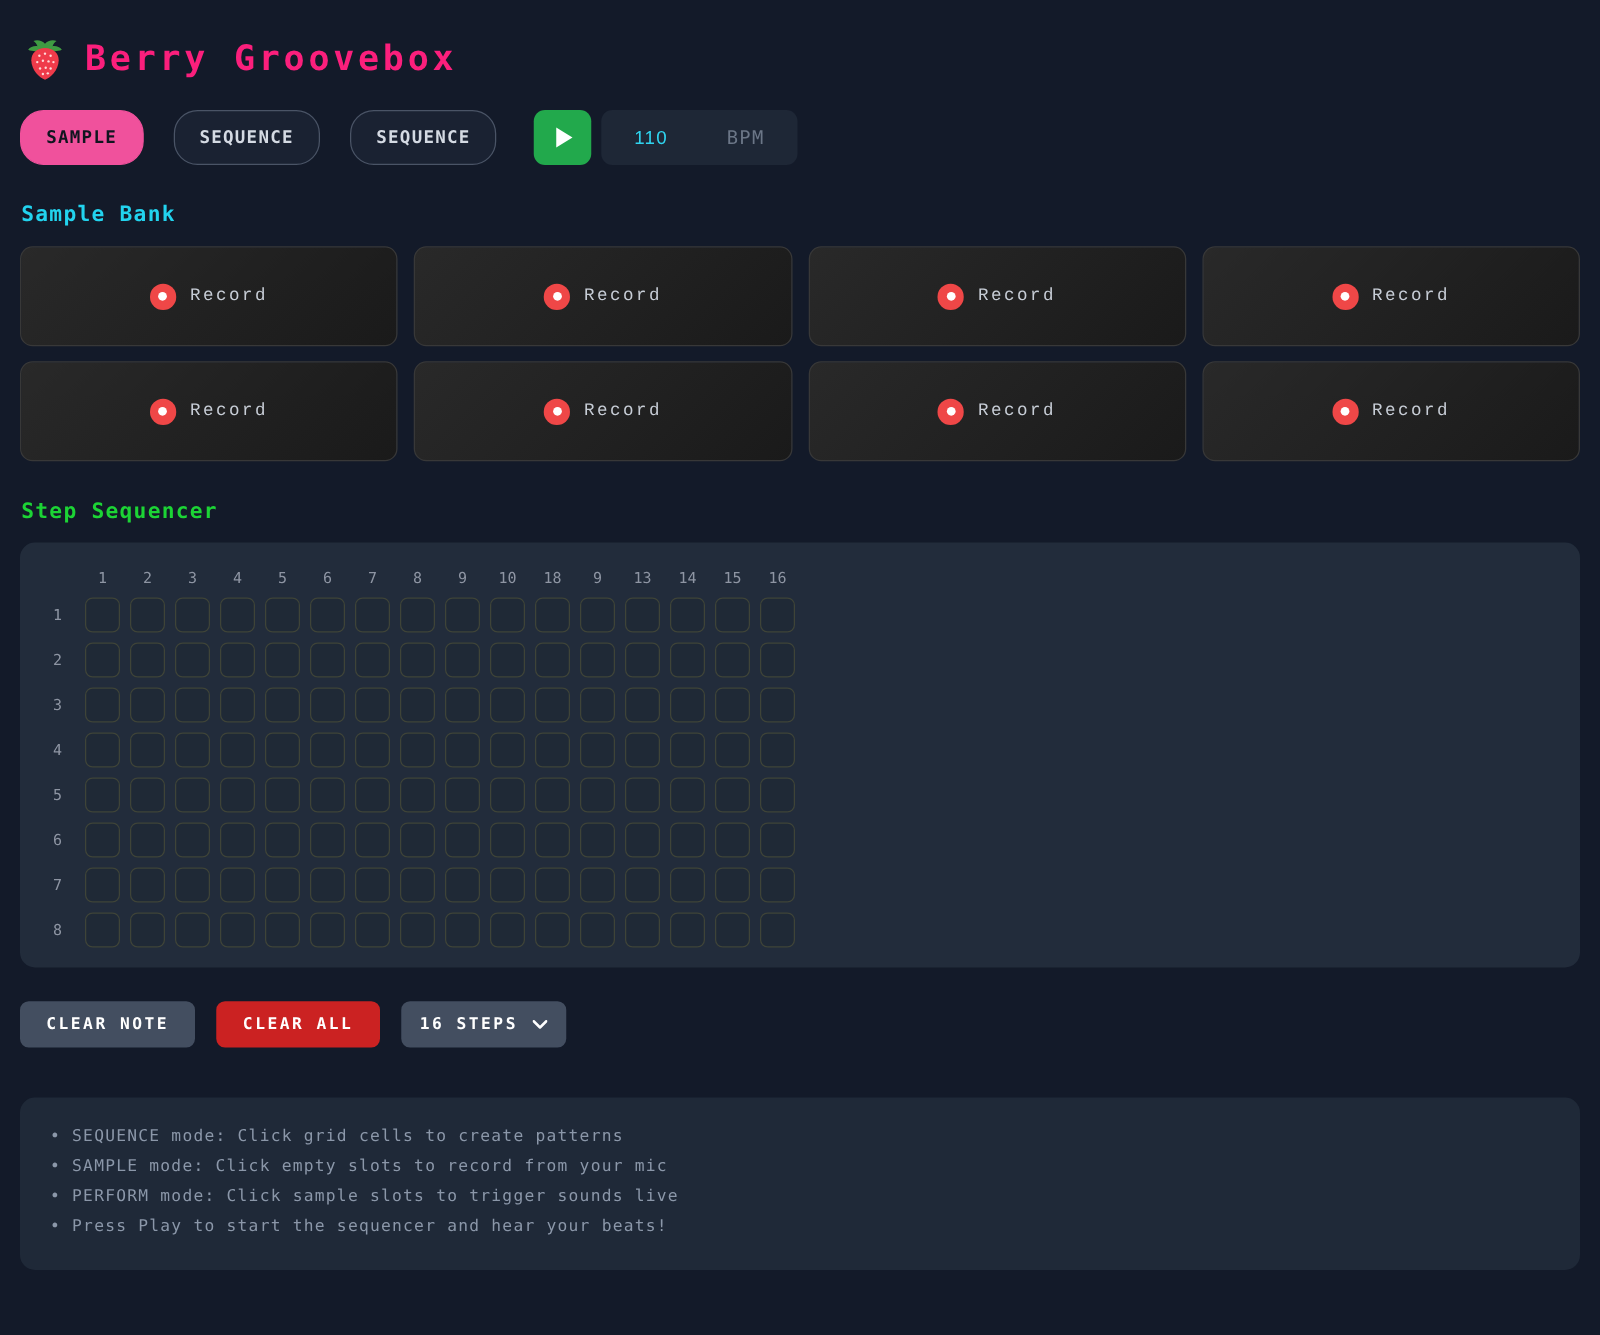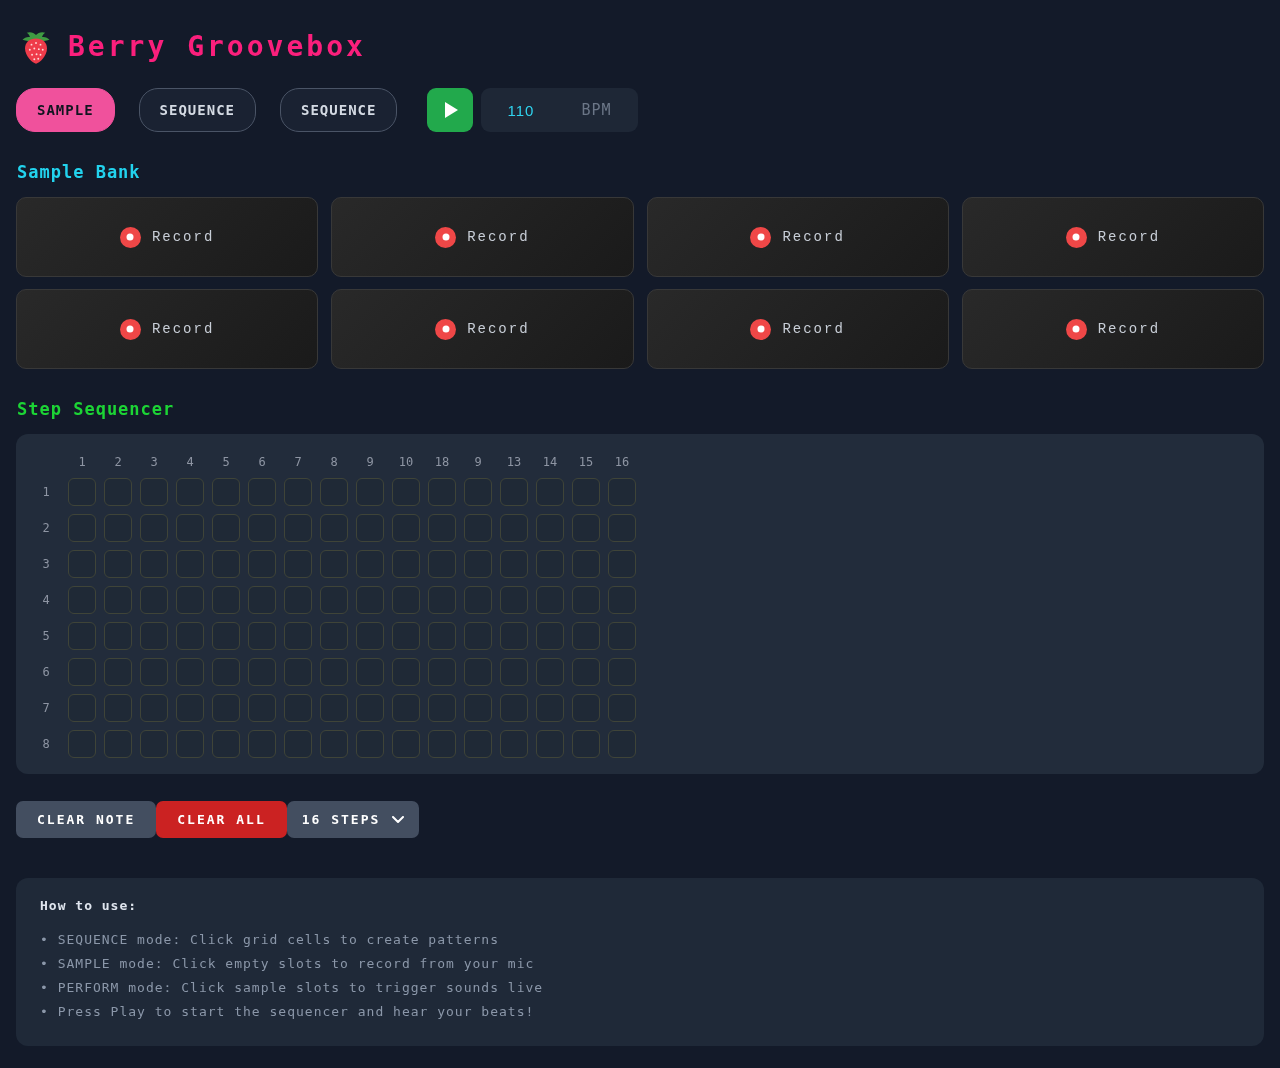--- a/index.html
+++ b/index.html
@@ -130,21 +130,21 @@
     width: 28px; height: 28px;
     border-radius: 6px;
     background: #1f2936;
     border: 1px solid #3f4438;
     cursor: pointer;
     padding: 0;
   }
   .corner { width: 28px; height: 20px; }
 
   
-  .controls { display: flex; align-items: center; margin-top: 27px; }
+  .controls { display: flex; align-items: center; gap: 17px; margin-top: 27px; }
   .btn {
     height: 37px;
     border: none; border-radius: 7px;
     font-family: inherit; font-size: 13px; font-weight: bold;
     letter-spacing: 2px; color: #ffffff;
     padding: 0 21px; cursor: pointer;
   }
   .btn-slate { background: #434e60; }
   .btn-red { background: #cb2222; }
   .steps-select {
@@ -424,20 +424,19 @@
   <button class="btn btn-red">CLEAR ALL</button>
   <div class="steps-select">
     <span>16 STEPS</span>
     <svg class="chev" viewBox="0 0 12 8">
         <path d="M1 1l5 5 5-5" stroke="#ffffff" stroke-width="2" fill="none" stroke-linecap="round" stroke-linejoin="round"></path>
       </svg>
   </div>
 </div>
 
 <div class="howto">
-  <div class="howto-title">How to use:</div>
   <div>
       <div class="howto-item">• SEQUENCE mode: Click grid cells to create patterns</div>
       <div class="howto-item">• SAMPLE mode: Click empty slots to record from your mic</div>
       <div class="howto-item">• PERFORM mode: Click sample slots to trigger sounds live</div>
       <div class="howto-item">• Press Play to start the sequencer and hear your beats!</div>
     </div>
 </div>
 
 </body></html>

